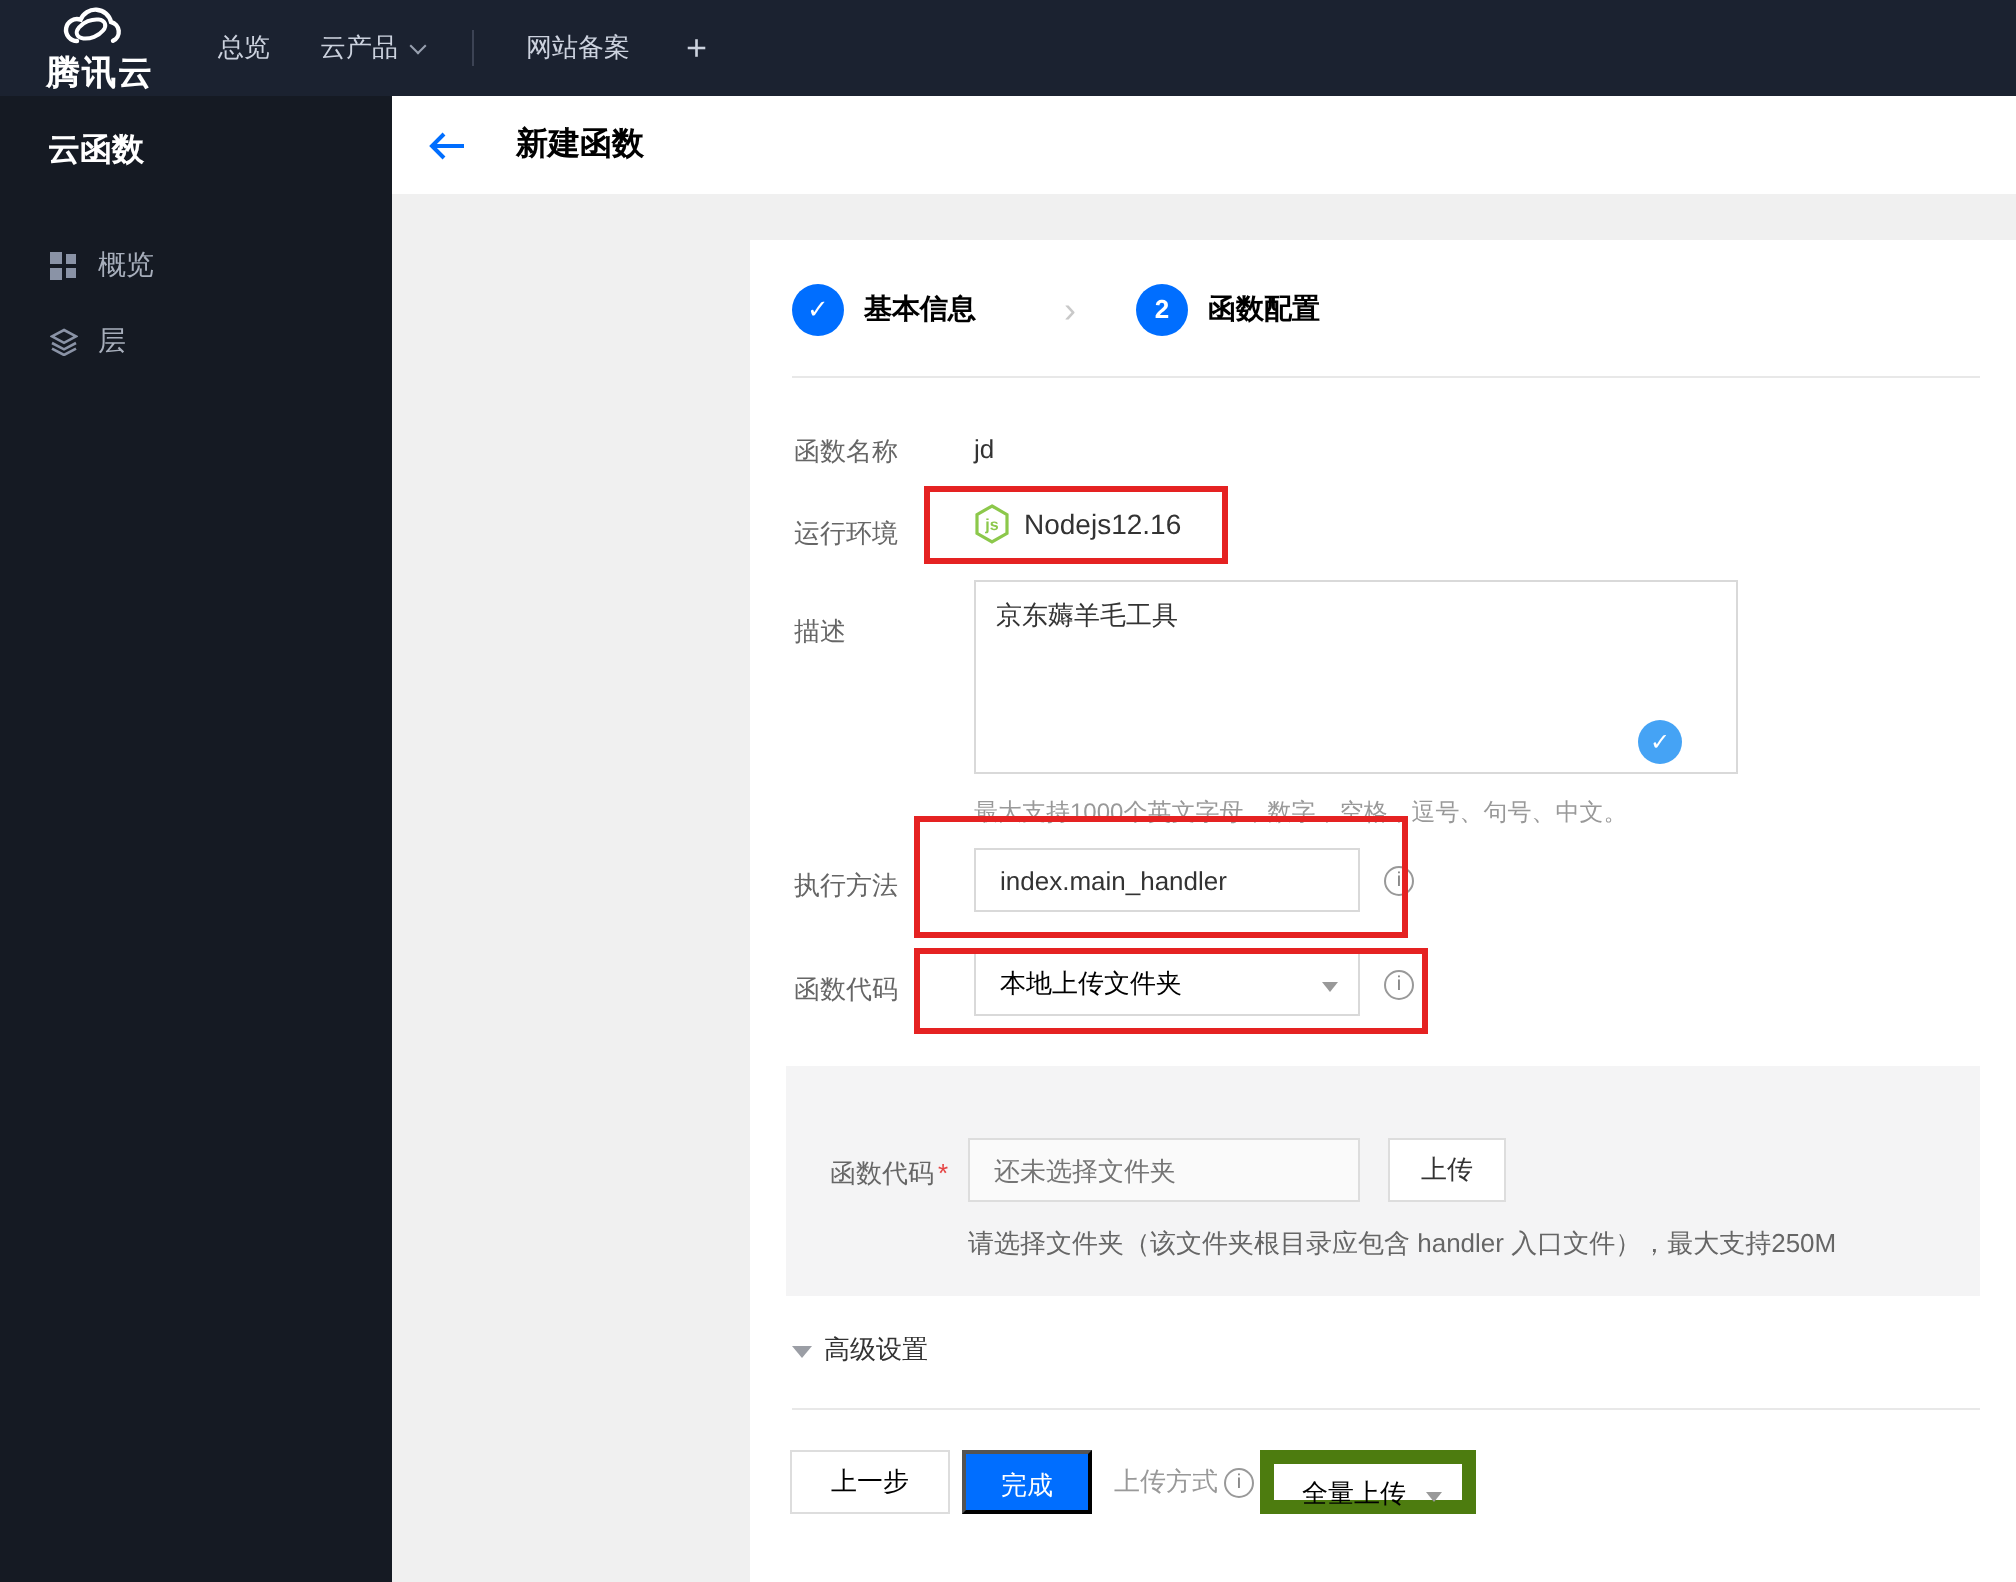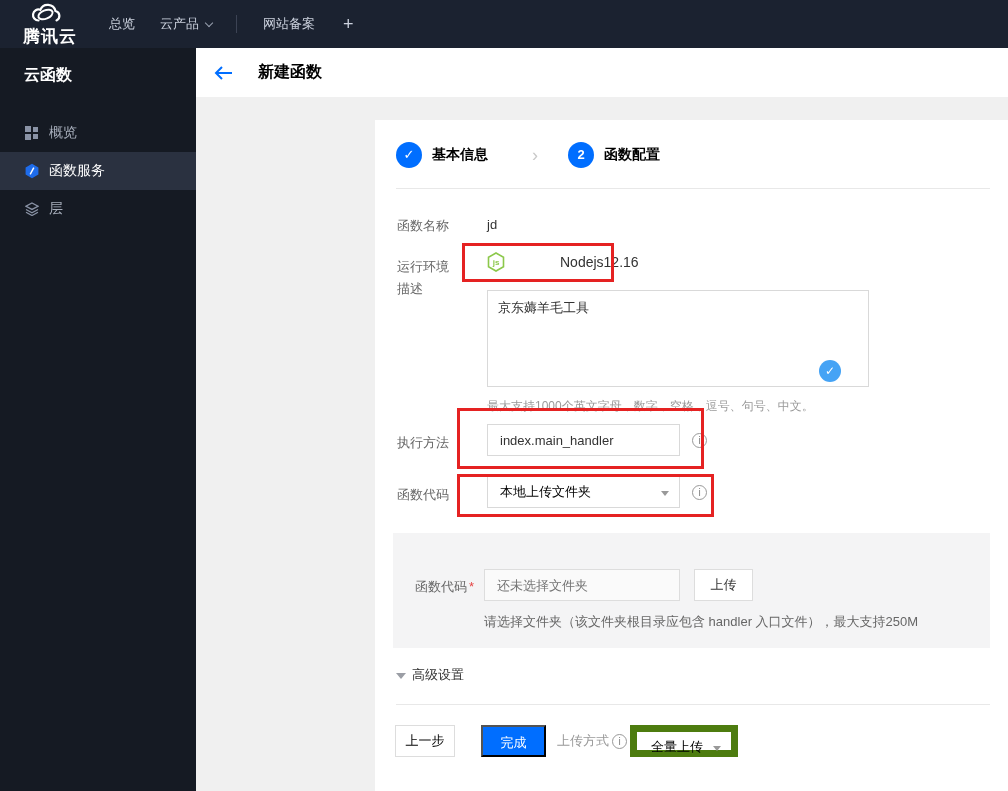--- a/index.html
+++ b/index.html
@@ -32,45 +32,45 @@
   .page-title { margin-left:25px; font-size:16px; font-weight:bold; color:#000; }
   
   .card { position:absolute; left:375px; top:120px; width:633px; height:671px; background:#fff; }
   .steps { position:absolute; left:21px; top:22px; display:flex; align-items:center; }
   .step-circle { width:26px; height:26px; border-radius:50%; background:#006eff; color:#fff; text-align:center; line-height:26px; font-size:13px; font-weight:bold; flex:0 0 26px; }
   .step-label { font-size:14px; font-weight:bold; color:#000; margin-left:10px; }
   .step-chev { color:#c9c9c9; font-size:18px; margin:0 30px 0 44px; }
   .hr { position:absolute; left:21px; right:18px; height:1px; background:#e8e8e8; }
   .hr1 { top:68px; } .hr2 { top:584px; }
   .flabel { position:absolute; left:22px; font-size:13px; color:#666; }
-  .l-name { top:97px; } .l-runtime { top:138px; } .l-desc { top:160px; }
+  .l-name { top:97px; } .l-runtime { top:138px; } .l-desc { top:187px; }
   .l-handler { top:314px; } .l-submit { top:366px; }
   .v-name { position:absolute; left:112px; top:97px; font-size:13px; color:#333; }
-  .runtime-val { position:absolute; left:112px; top:132px; display:flex; align-items:center; font-size:14px; color:#333;gap:48px; }
+  .runtime-val { position:absolute; left:112px; top:132px; display:flex; align-items:center; font-size:14px; color:#333; }
   .node-icon { margin-right:7px; display:flex; }
   .desc-box { position:absolute; left:112px; top:170px; width:382px; height:97px; border:1px solid #d9d9d9; font-size:13px; color:#333; padding:8px 10px; resize:none; font-family:inherit; outline:none; }
   .desc-badge { position:absolute; left:444px; top:240px; width:22px; height:22px; border-radius:50%; background:#45a3f5; color:#fff; text-align:center; line-height:22px; font-size:12px; }
   .hint1 { position:absolute; left:112px; top:278px; font-size:12px; color:#999; white-space:nowrap; }
   .text-input { position:absolute; left:112px; top:304px; width:193px; height:32px; border:1px solid #d9d9d9; padding:0 12px; font-size:13px; color:#333; font-family:inherit; outline:none; }
   .info { position:absolute; width:15px; height:15px; border:1px solid #999; border-radius:50%; color:#808080; font-size:10px; line-height:13px; text-align:center; font-style:normal; background:#fff; }
   .info-handler { left:317px; top:313px; }
   .info-submit { left:317px; top:365px; }
   .select { position:absolute; left:112px; top:356px; width:193px; height:32px; border:1px solid #d9d9d9; font-size:13px; color:#000; line-height:30px; padding-left:12px; background:#fff; cursor:pointer; }
   .caret { position:absolute; right:10px; top:14px; width:0; height:0; border:4px solid transparent; border-top:5px solid #999; }
   
   .code-section { position:absolute; left:18px; top:413px; width:597px; height:115px; background:#f4f4f5; }
   .code-label { position:absolute; left:22px; top:45px; font-size:13px; color:#666; }
   .req { color:#e54545; margin-left:2px; }
   .code-input { position:absolute; left:91px; top:36px; width:196px; height:32px; border:1px solid #ddd; background:#fafafa; color:#bbb; font-size:13px; padding:0 12px; font-family:inherit; }
   .upload-btn { position:absolute; left:301px; top:36px; width:59px; height:32px; background:#fff; border:1px solid #ddd; font-size:13px; color:#333; text-align:center; line-height:30px; cursor:pointer; }
   .code-hint { position:absolute; left:91px; top:80px; font-size:13px; color:#666; white-space:nowrap; }
   
   .advanced { position:absolute; left:21px; top:546px; font-size:13px; color:#333; display:flex; align-items:center; cursor:pointer; }
   .tri-down { width:0; height:0; border:5px solid transparent; border-top:6px solid #9b9ea5; margin-right:6px; transform:translateY(3px); }
-  .btn-prev { position:absolute; left:20px; top:605px; width:60px; height:32px; border:1px solid #ddd; background:#fff; font-size:13px; color:#000; text-align:center; line-height:30px; cursor:pointer; }
+  .btn-prev { position:absolute; left:20px; top:605px; width:80px; height:32px; border:1px solid #ddd; background:#fff; font-size:13px; color:#000; text-align:center; line-height:30px; cursor:pointer; }
   .btn-finish { position:absolute; left:106px; top:605px; width:65px; height:32px; background:#006eff; color:#fff; font-size:13px; text-align:center; line-height:32px; cursor:pointer; }
   .upload-mode { position:absolute; left:182px; top:605px; height:32px; display:flex; align-items:center; font-size:13px; color:#999; }
   .upload-mode .info-inline { position:static; margin-left:3px; }
   .mode-select { position:absolute; left:255px; top:605px; width:108px; height:32px; border:7px solid #4d7c0f; font-size:13px; color:#000; line-height:30px; padding-left:14px; background:#fff; cursor:pointer; }
   
   .redbox { position:absolute; border:3px solid #e52222; z-index:20; pointer-events:none; }
   .rb1 { left:462px; top:243px; width:152px; height:39px; }
   .rb2 { left:457px; top:408px; width:247px; height:61px; }
   .rb3 { left:457px; top:474px; width:257px; height:43px; }
 </style>
@@ -104,29 +104,20 @@
       <span class="side-icon">
         <svg width="14" height="14" viewBox="0 0 14 14">
           <rect x="0" y="0" width="6" height="6" fill="#8a93a6"></rect>
           <rect x="8" y="1" width="5" height="5" fill="#8a93a6"></rect>
           <rect x="0" y="8" width="6" height="6" fill="#8a93a6"></rect>
           <rect x="8" y="8" width="5" height="5" fill="#8a93a6"></rect>
         </svg>
       </span>
       <span>概览</span>
     </div>
-    <div class="side-item selected">
-      <span class="side-icon">
-        <svg width="16" height="16" viewBox="0 0 16 16">
-          <polygon points="8,0.8 14.4,4.4 14.4,11.6 8,15.2 1.6,11.6 1.6,4.4" fill="#1e6ceb"></polygon>
-          <line x1="9.8" y1="4.6" x2="6.2" y2="11.4" stroke="#fff" stroke-width="1.4"></line>
-        </svg>
-      </span>
-      <span>函数服务</span>
-    </div>
     <div class="side-item">
       <span class="side-icon">
         <svg width="14" height="14" viewBox="0 0 14 14">
           <polygon points="7,1 13,4.2 7,7.4 1,4.2" fill="none" stroke="#8a93a6" stroke-width="1.3"></polygon>
           <polyline points="1,7.5 7,10.7 13,7.5" fill="none" stroke="#8a93a6" stroke-width="1.3"></polyline>
           <polyline points="1,10.3 7,13.5 13,10.3" fill="none" stroke="#8a93a6" stroke-width="1.3"></polyline>
         </svg>
       </span>
       <span>层</span>
     </div>

